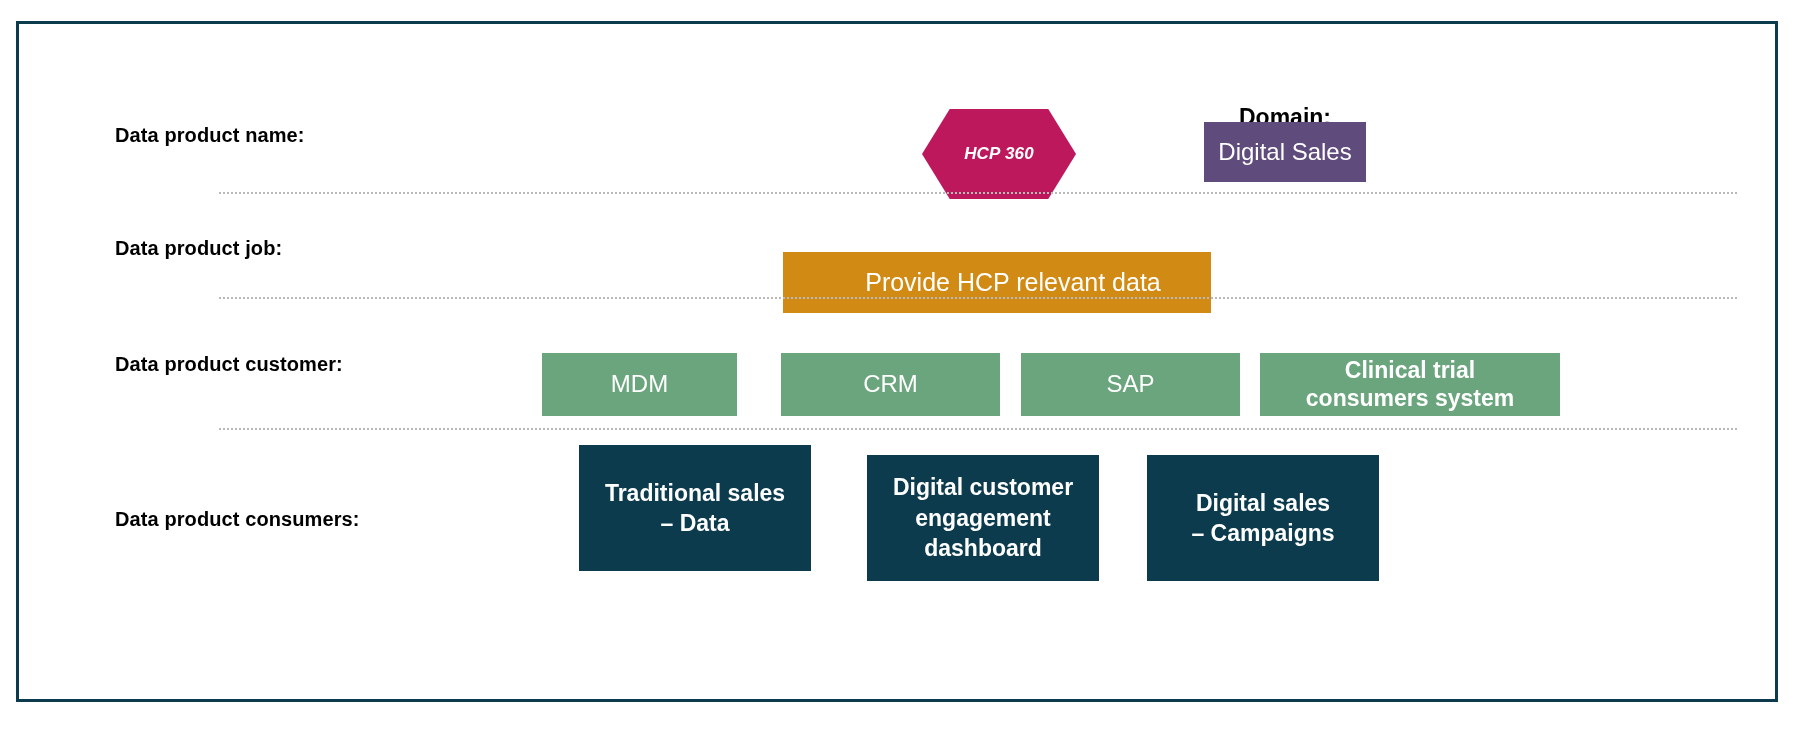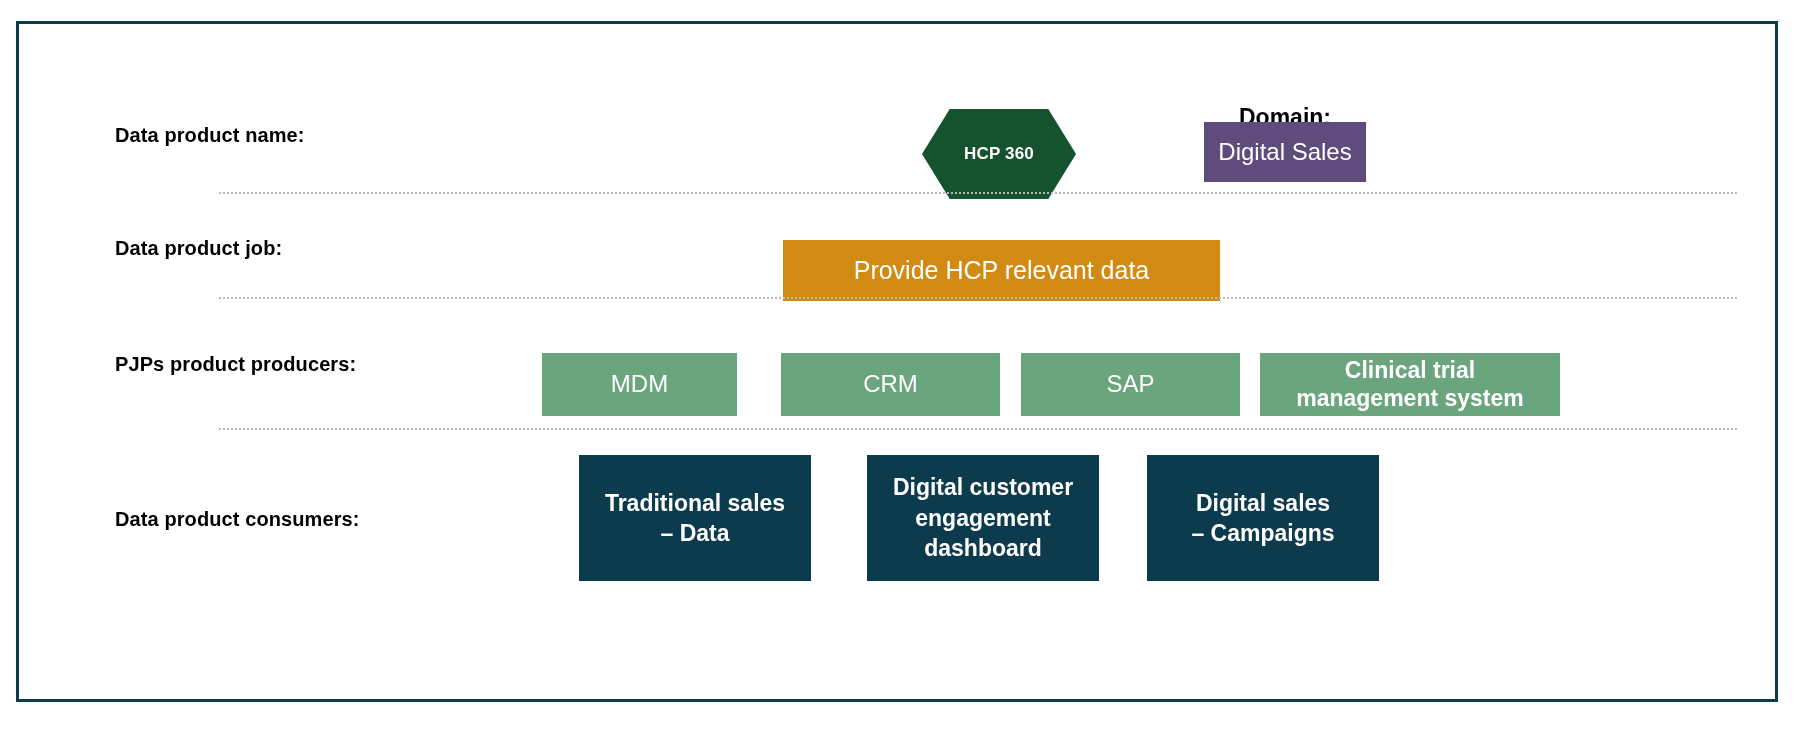--- a/index.html
+++ b/index.html
@@ -53,26 +53,27 @@
     border-top: 2px dotted #b9b9b9;
   }
 
   
   #hexagon {
     position: absolute;
     left: 903px;
     top: 85px;
     width: 154px;
     height: 90px;
-    background: #14532d;
+    background: #be185d;
     -webkit-clip-path: polygon(18% 0%, 82% 0%, 100% 50%, 82% 100%, 18% 100%, 0% 50%);
     clip-path: polygon(18% 0%, 82% 0%, 100% 50%, 82% 100%, 18% 100%, 0% 50%);
     display: flex;
     align-items: center;
     justify-content: center;
+    font-style: italic;
   }
   #hexagon .hex-text {
     font-size: 17px;
     font-weight: bold;
     color: #ffffff;
     letter-spacing: 0.2px;
   }
 
   
   #domain-label {
@@ -100,27 +101,28 @@
   #domain-badge .badge-text {
     font-size: 24px;
     color: #ffffff;
     font-weight: normal;
   }
 
   
   #job-bar {
     position: absolute;
     left: 764px;
-    top: 216px;
-    width: 437px;
+    top: 228px;
+    width: 396px;
     height: 61px;
     background: #d18b14;
     display: flex;
     align-items: center;
     justify-content: center;
+    padding-left: 32px;
   }
   #job-bar .job-text {
     font-size: 25px;
     color: #ffffff;
     font-weight: normal;
   }
 
   
   .producer-box {
     position: absolute;
@@ -184,46 +186,46 @@
     <div class="separator" style="top: 168px;"></div>
 
     <div class="row-label" style="top: 213px;">Data product job:</div>
 
     <div id="job-bar">
       <span class="job-text">Provide HCP relevant data</span>
     </div>
 
     <div class="separator" style="top: 273px;"></div>
 
-    <div class="row-label" style="top: 329px;">PJPs product producers:</div>
+    <div class="row-label" style="top: 329px;">Data product customer:</div>
 
     <div class="producer-box" style="left: 523px; width: 195px;">
       <span class="producer-text">MDM</span>
     </div>
 
     <div class="producer-box" style="left: 762px; width: 219px;">
       <span class="producer-text">CRM</span>
     </div>
 
     <div class="producer-box" style="left: 1002px; width: 219px;">
       <span class="producer-text">SAP</span>
     </div>
 
     <div class="producer-box bold" style="left: 1241px; width: 300px;">
       <span class="producer-text">
         <span>Clinical trial</span><br>
-        <span>management system</span>
+        <span>consumers system</span>
       </span>
     </div>
 
     <div class="separator" style="top: 404px;"></div>
 
     <div class="row-label" style="top: 484px;">Data product consumers:</div>
 
-    <div class="consumer-box" style="left: 560px; top: 431px; width: 232px; height: 126px;">
+    <div class="consumer-box" style="left: 560px; top: 421px; width: 232px; height: 126px;">
       <span class="consumer-text">
         <span>Traditional sales</span><br>
         <span>– Data</span>
       </span>
     </div>
 
     <div class="consumer-box" style="left: 848px; top: 431px; width: 232px; height: 126px;">
       <span class="consumer-text">
         <span>Digital customer</span><br>
         <span>engagement</span><br>

